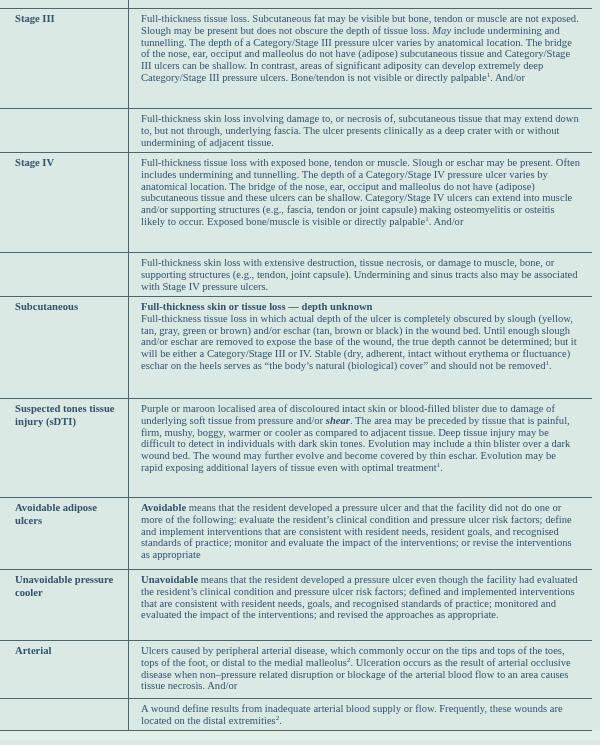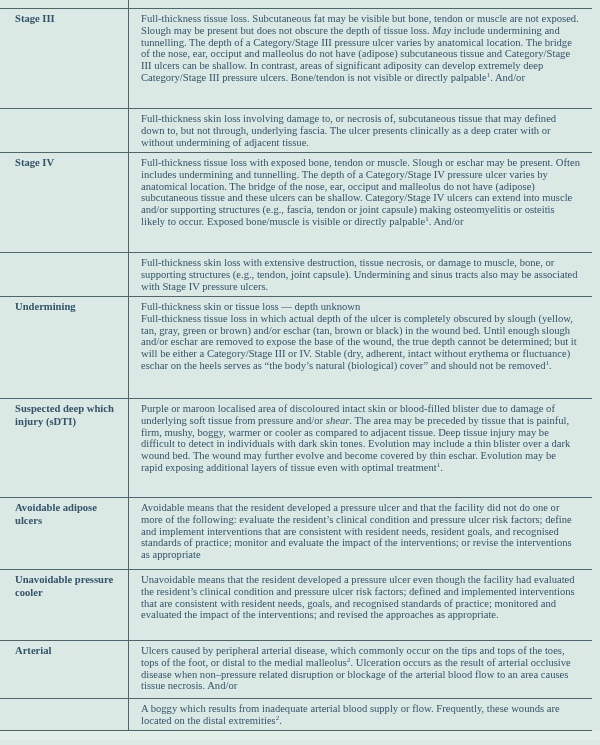--- a/index.html
+++ b/index.html
@@ -36,21 +36,21 @@
     padding:4px 6px 3px 15px;
     font-weight:bold;
     line-height:12.6px;
   }
   .def-cell{
     flex:1;
     padding:4px 12px 3px 12px;
   }
   .def-cell p{margin:0;}
   .def-cell p + p{margin-top:0;}
-  .run-b{font-weight:normal;}
+  .run-b{font-weight:bold;}
   .run-i{font-style:italic;}
   .run-sup{font-size:7px;vertical-align:4px;line-height:0;}
   .bottom-margin{height:9px;background:var(--bg-after);}
 </style>
 </head>
 <body>
 
 <div class="doc-table">
 
   <div class="t-row sliver">
@@ -65,21 +65,21 @@
     <div class="def-cell">
       <p><span>Full-thickness tissue loss. Subcutaneous fat may be visible but bone, tendon or muscle are not exposed. Slough may be present but does not obscure the depth of tissue loss. </span><span class="run-i">May</span><span> include undermining and tunnelling. The depth of a Category/Stage III pressure ulcer varies by anatomical location. The bridge of the nose, ear, occiput and malleolus do not have (adipose) subcutaneous tissue and Category/Stage III ulcers can be shallow. In contrast, areas of significant adiposity can develop extremely deep Category/Stage III pressure ulcers. Bone/tendon is not visible or directly palpable</span><span class="run-sup">1</span><span>. And/or</span></p>
     </div>
   </div>
 
   <div class="t-row" style="min-height:44px">
     <div class="term-cell">
       <span></span>
     </div>
     <div class="def-cell">
-      <p><span>Full-thickness skin loss involving damage to, or necrosis of, subcutaneous tissue that may defined down to, but not through, underlying fascia. The ulcer presents clinically as a deep crater with or without undermining of adjacent tissue.</span></p>
+      <p><span>Full-thickness skin loss involving damage to, or necrosis of, subcutaneous tissue that may extend down to, but not through, underlying fascia. The ulcer presents clinically as a deep crater with or without undermining of adjacent tissue.</span></p>
     </div>
   </div>
 
   <div class="t-row" style="min-height:100px">
     <div class="term-cell">
       <span>Stage IV</span>
     </div>
     <div class="def-cell">
       <p><span>Full-thickness tissue loss with exposed bone, tendon or muscle. Slough or eschar may be present. Often includes undermining and tunnelling. The depth of a Category/Stage IV pressure ulcer varies by anatomical location. The bridge of the nose, ear, occiput and malleolus do not have (adipose) subcutaneous tissue and these ulcers can be shallow. Category/Stage IV ulcers can extend into muscle and/or supporting structures (e.g., fascia, tendon or joint capsule) making osteomyelitis or osteitis likely to occur. Exposed bone/muscle is visible or directly palpable</span><span class="run-sup">1</span><span>. And/or</span></p>
     </div>
@@ -89,31 +89,31 @@
     <div class="term-cell">
       <span></span>
     </div>
     <div class="def-cell">
       <p><span>Full-thickness skin loss with extensive destruction, tissue necrosis, or damage to muscle, bone, or supporting structures (e.g., tendon, joint capsule). Undermining and sinus tracts also may be associated with Stage IV pressure ulcers.</span></p>
     </div>
   </div>
 
   <div class="t-row" style="min-height:102px">
     <div class="term-cell">
-      <span>Undermining</span>
+      <span>Subcutaneous</span>
     </div>
     <div class="def-cell">
       <p><span class="run-b">Full-thickness skin or tissue loss — depth unknown</span></p>
       <p><span>Full-thickness tissue loss in which actual depth of the ulcer is completely obscured by slough (yellow, tan, gray, green or brown) and/or eschar (tan, brown or black) in the wound bed. Until enough slough and/or eschar are removed to expose the base of the wound, the true depth cannot be determined; but it will be either a Category/Stage III or IV. Stable (dry, adherent, intact without erythema or fluctuance) eschar on the heels serves as “the body’s natural (biological) cover” and should not be removed</span><span class="run-sup">1</span><span>.</span></p>
     </div>
   </div>
 
   <div class="t-row" style="min-height:99px">
     <div class="term-cell">
-      <span>Suspected deep which injury (sDTI)</span>
+      <span>Suspected tones tissue injury (sDTI)</span>
     </div>
     <div class="def-cell">
       <p><span>Purple or maroon localised area of discoloured intact skin or blood-filled blister due to damage of underlying soft tissue from pressure and/or </span><span class="run-b run-i">shear</span><span>. The area may be preceded by tissue that is painful, firm, mushy, boggy, warmer or cooler as compared to adjacent tissue. Deep tissue injury may be difficult to detect in individuals with dark skin tones. Evolution may include a thin blister over a dark wound bed. The wound may further evolve and become covered by thin eschar. Evolution may be rapid exposing additional layers of tissue even with optimal treatment</span><span class="run-sup">1</span><span>.</span></p>
     </div>
   </div>
 
   <div class="t-row" style="min-height:72px">
     <div class="term-cell">
       <span>Avoidable adipose ulcers</span>
     </div>
@@ -138,19 +138,19 @@
     <div class="def-cell">
       <p><span>Ulcers caused by peripheral arterial disease, which commonly occur on the tips and tops of the toes, tops of the foot, or distal to the medial malleolus</span><span class="run-sup">2</span><span>. Ulceration occurs as the result of arterial occlusive disease when non–pressure related disruption or blockage of the arterial blood flow to an area causes tissue necrosis. And/or</span></p>
     </div>
   </div>
 
   <div class="t-row" style="min-height:31px">
     <div class="term-cell">
       <span></span>
     </div>
     <div class="def-cell">
-      <p><span>A boggy which results from inadequate arterial blood supply or flow. Frequently, these wounds are located on the distal extremities</span><span class="run-sup">2</span><span>.</span></p>
+      <p><span>A wound define results from inadequate arterial blood supply or flow. Frequently, these wounds are located on the distal extremities</span><span class="run-sup">2</span><span>.</span></p>
     </div>
   </div>
 
 </div>
 
 <div class="bottom-margin"></div>
 
 </body></html>

